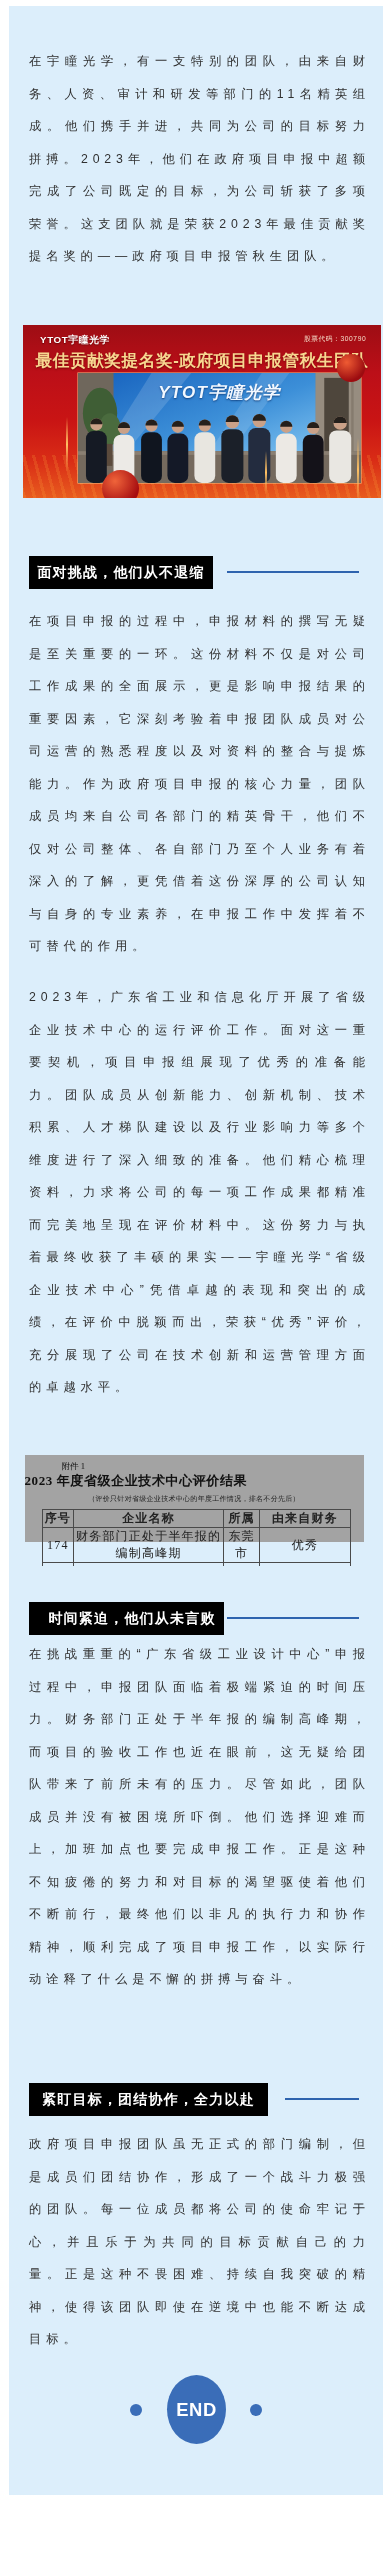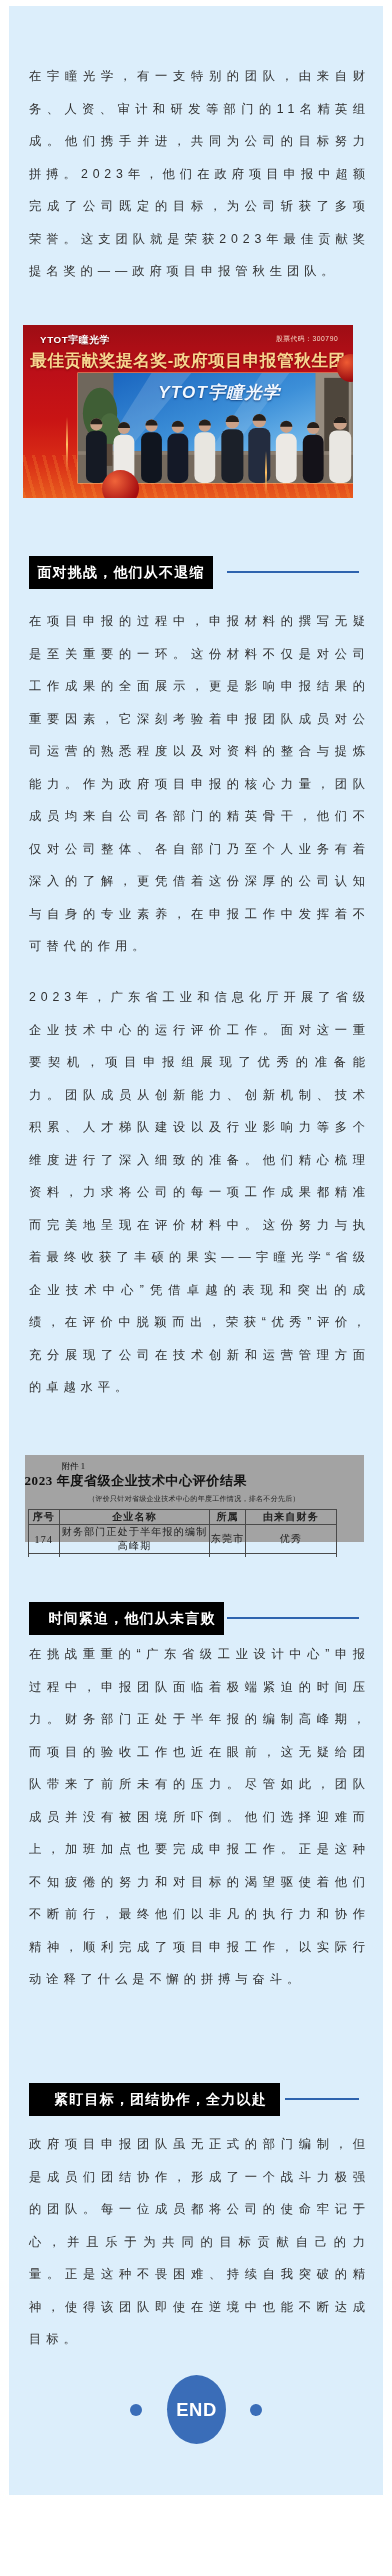--- a/index.html
+++ b/index.html
@@ -3,40 +3,40 @@
 <meta charset="utf-8">
 <style>
   html,body{margin:0;padding:0;background:#ffffff;}
   .page{position:relative;width:393px;height:2576px;background:#ffffff;
         font-family:"Liberation Sans","DejaVu Sans",sans-serif;overflow:hidden;}
   .panel{position:absolute;left:9.2px;top:6.1px;width:374px;height:2489px;background:#dceefb;}
 
   
   .para{position:absolute;left:29px;width:341px;text-align:justify;
         font-size:12.3px;line-height:32.5px;letter-spacing:4.9px;color:#303030;}
-  #p-intro{top:60px;}
+  #p-intro{top:45px;}
   #p-s1a{top:605px;}
   #p-s1b{top:981px;}
   #p-s2a{top:1638px;}
   #p-s3a{top:2128px;}
 
   
   .sec-head{position:absolute;left:29px;height:33px;background:#000000;color:#ffffff;
             font-size:14px;font-weight:bold;letter-spacing:1.2px;
             display:flex;align-items:center;justify-content:center;}
   #h1{top:556px;width:184px;}
   #h2{top:1602px;width:184px;padding-left:11px;}
-  #h3{top:2083px;width:239px;padding-left:12px;}
+  #h3{top:2083px;width:239px;}
   .sec-line{position:absolute;height:1.8px;background:#2e63ae;}
   #l1{top:571px;left:227px;width:132px;}
   #l2{top:1617px;left:227px;width:132px;}
   #l3{top:2098px;left:285px;width:74px;}
 
   
-  .banner{position:absolute;left:23px;top:325px;width:330px;height:173px;overflow:hidden;
+  .banner{position:absolute;left:23px;top:325px;width:358px;height:173px;overflow:hidden;
           background:linear-gradient(180deg,#9e0d14 0%,#bc0f18 28%,#c91414 55%,#d92c16 78%,#e85b1e 100%);}
   .banner .rays{position:absolute;left:0;bottom:0;width:100%;height:43px;opacity:.55;
           background:repeating-linear-gradient(75deg,rgba(255,170,60,.35) 0 3.1px,rgba(255,80,20,0) 3.1px 9.8px);}
   .b-logo{position:absolute;left:17px;top:8.6px;color:#ffffff;font-size:9.8px;font-weight:bold;
           letter-spacing:0.6px;text-shadow:0 0.6px 1.2px rgba(80,0,0,.7);}
   .b-stock{position:absolute;right:14.7px;top:10.4px;color:#f6ddc9;font-size:6.7px;letter-spacing:0.6px;}
   .b-title{position:absolute;left:0;top:24.5px;width:100%;text-align:center;font-size:16.6px;
            font-weight:bold;color:#f7d790;letter-spacing:0.6px;text-shadow:0 1.2px 1.8px rgba(90,0,0,.65);}
   .b-photo{position:absolute;left:55px;top:48px;width:283px;height:110px;overflow:hidden;
            box-shadow:0 0 0 0.6px rgba(247,215,144,.75);background:#7b7265;}
@@ -54,22 +54,22 @@
   #st3{left:334px;top:113px;height:64px;}
 
   
   .attach{position:absolute;left:24.5px;top:1455px;width:339px;height:87px;background:#a3a3a3;
           font-family:"Liberation Serif","DejaVu Serif",serif;color:#111111;}
   .a-label{position:absolute;left:37px;top:5.5px;font-size:8.6px;}
   .a-title{position:absolute;left:0;top:17px;width:100%;
            font-size:13px;font-weight:bold;letter-spacing:0.6px;}
   .a-note{position:absolute;left:0;top:39px;width:100%;text-align:center;
           font-size:7px;color:#222222;letter-spacing:0.3px;}
-  .a-table{position:absolute;left:3px;top:54px;width:309px;border-collapse:collapse;
-           font-size:10px;color:#222222;padding-left:6px;}
+  .a-table{position:absolute;left:17px;top:54px;width:309px;border-collapse:collapse;
+           font-size:12px;color:#222222;padding-left:6px;}
   .a-table th,.a-table td{border:0.6px solid #4a4a4a;text-align:center;height:14px;
            padding:0;font-weight:normal;letter-spacing:1.2px;}
   .a-table th{font-weight:bold;}
   .a-table .cut td{height:2.5px;border-bottom:none;}
   .col-no{width:31px;}.col-name{width:152px;}.col-city{width:36px;}.col-res{width:91px;}
 
   
   .end-badge{position:absolute;left:167px;top:2375px;width:59px;height:69px;border-radius:50%;
              background:#3a6db8;color:#ffffff;display:flex;align-items:center;justify-content:center;
              font-size:18.4px;font-weight:bold;letter-spacing:0.6px;}

